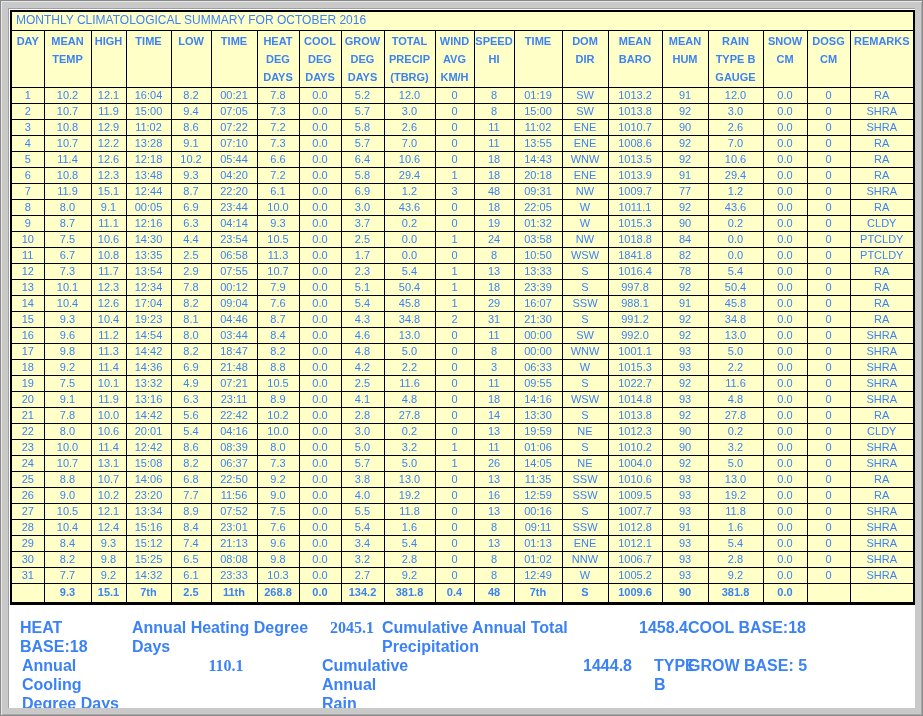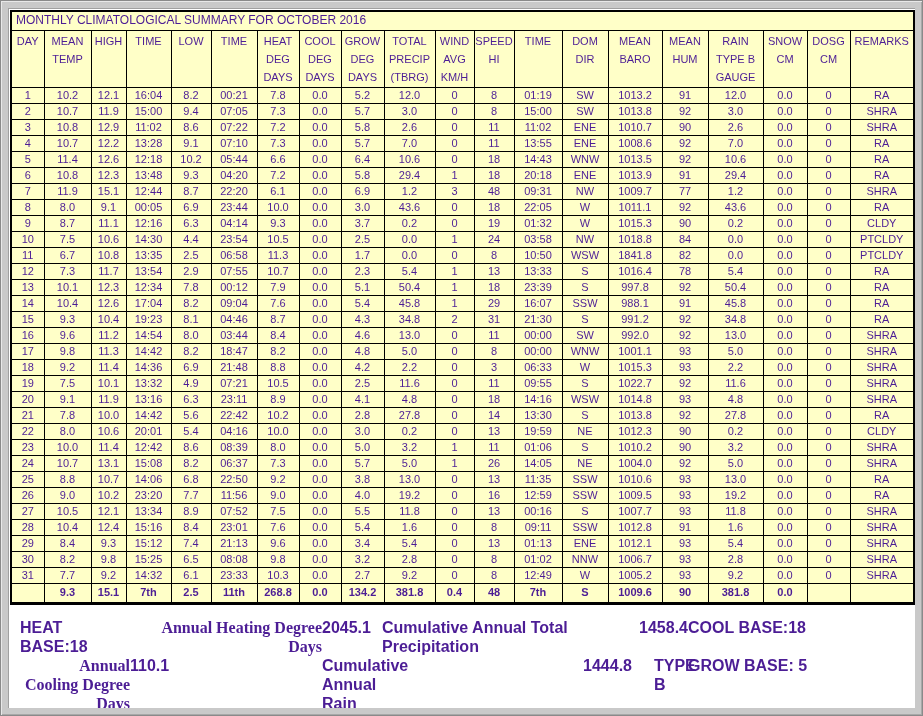--- a/index.html
+++ b/index.html
@@ -4,21 +4,21 @@
 <style>
   html,body { margin:0; padding:0; background:#d8d8d8; }
   * { box-sizing:border-box; }
   .frame {
     width:923px; height:716px;
     background:#c9c9c9;
     border:1px solid #8a8a8a;
     box-shadow: inset 1px 1px 0 #e8e8e8, inset -1px -1px 0 #a8a8a8;
     padding:7px;
     font-family:"Liberation Sans", sans-serif;
-    color:#4c1d95;
+    color:#3b82f6;
   }
   .content {
     width:100%; height:100%;
     background:#ffffff;
     border-left:1px solid #a0a0a0;
     border-top:1px solid #a0a0a0;
     overflow:hidden;
     padding:1px 0 0 1px;
   }
   table.climate {
@@ -42,21 +42,21 @@
     text-align:left;
     position:relative;
     font-size:12px;
     padding-left:4px;
     border-bottom:1px solid #000;
   }
   .station { position:absolute; left:419px; top:20px; }
   thead th.colhead {
     height:57px;
     vertical-align:top;
-    font-weight:normal;
+    font-weight:bold;
     line-height:18px;
     padding-top:1px;
     font-size:11px;
     margin-left:24px;
   }
   tbody td { height:16px; }
   tfoot td {
     height:20px;
     font-weight:bold;
     border-top:3px solid #000;
@@ -65,22 +65,22 @@
     font-size:16px;
     font-weight:bold;
     padding:13px 12px 0 10px;
     line-height:19px;
   }
   .footer-grid {
     display:grid;
     grid-template-columns:110px 192px 60px 250px 56px auto;
   }
   .fg-base   { text-align:left; }
-  .fg-label  { text-align:right; padding-left:2px;font-family:Liberation Serif, serif; }
-  .fg-val    { text-align:left; }
+  .fg-label  { text-align:left; padding-left:2px; }
+  .fg-val    { text-align:center;font-family:Liberation Serif, serif; }
   .fg-cum    { text-align:left; }
   .fg-cval   { text-align:right; }
   .fg-gauge  { text-align:left; padding-left:22px; }
 </style>
 </head>
 <body>
 
 <div class="frame">
   <div class="content">
 

